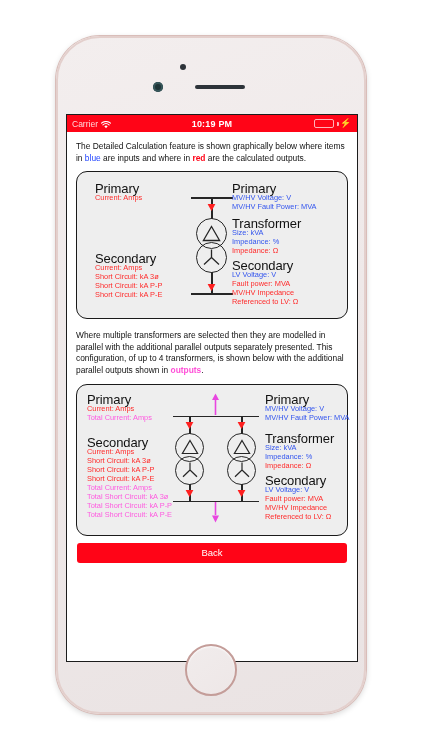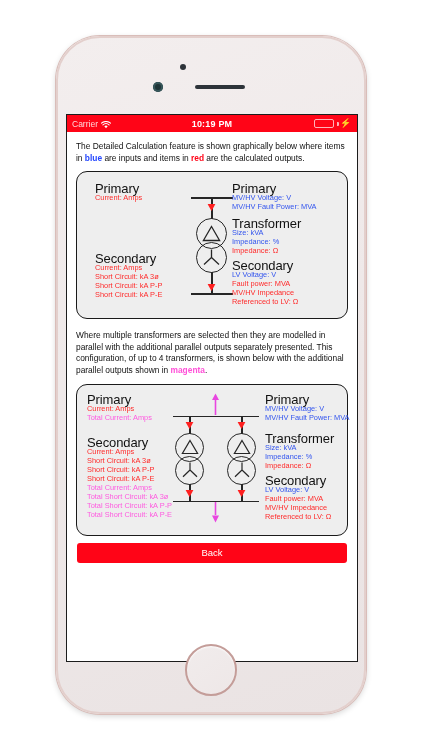--- a/index.html
+++ b/index.html
@@ -122,21 +122,21 @@
     flex:1; background:#ffffff;
     padding:7px 7px 0 7px;
     display:flex; flex-direction:column;
     overflow:hidden;
   }
 
   .para{
     font-size:8.4px; line-height:11.6px; color:#111;
     padding:2px 2px 0 2px;
   }
-  .para .blue{ color:#2346ff; font-weight:bold; }
+  .para .blue{ color:#2346ff; font-weight:normal; }
   .para .red{ color:#ff0417; font-weight:bold; }
   .para .magenta{ color:#ff4fd8; font-weight:bold; }
 
   
   .diagram{
     position:relative;
     background:#eeeeee;
     border:1.6px solid #1a1a1a;
     border-radius:11px;
     margin:7px 2px 0 2px;
@@ -204,21 +204,21 @@
         </span>
         <span class="battery-nub"></span>
         <span id="charge-bolt">⚡</span>
       </div>
     </div>
 
 
     <div id="content">
 
       <div class="para">
-        <span>The Detailed Calculation feature is shown graphically below where items in </span><span class="blue">blue</span><span> are inputs and items in </span><span class="red">red</span><span> are the calculated outputs.</span>
+        <span>The Detailed Calculation feature is shown graphically below where items in </span><span class="blue">blue</span><span> are inputs and where in </span><span class="red">red</span><span> are the calculated outputs.</span>
       </div>
 
       <div class="diagram" id="diagram-single">
 
         <div class="dlabel dhead" style="left:18px; top:9px;">Primary</div>
         <div class="dlabel ditem c-red" style="left:18px; top:21px;">Current: Amps</div>
 
         <div class="dlabel dhead" style="left:18px; top:79px;">Secondary</div>
         <div class="dlabel ditem c-red" style="left:18px; top:91px;">Current: Amps</div>
         <div class="dlabel ditem c-red" style="left:18px; top:100px;">Short Circuit: kA 3ø</div>
@@ -254,21 +254,21 @@
         <div class="dlabel ditem c-red" style="left:155px; top:74px;">Impedance: Ω</div>
 
         <div class="dlabel dhead" style="left:155px; top:86px;">Secondary</div>
         <div class="dlabel ditem c-blue" style="left:155px; top:98px;">LV Voltage: V</div>
         <div class="dlabel ditem c-red" style="left:155px; top:107px;">Fault power: MVA</div>
         <div class="dlabel ditem c-red" style="left:155px; top:116px;">MV/HV Impedance</div>
         <div class="dlabel ditem c-red" style="left:155px; top:125px;">Referenced to LV: Ω</div>
       </div>
 
       <div class="para" style="margin-top:9px;">
-        <span>Where multiple transformers are selected then they are modelled in parallel with the additional parallel outputs separately presented. This configuration, of up to 4 transformers, is shown below with the additional parallel outputs shown in </span><span class="magenta">magenta</span><span>.</span>
+        <span>Where multiple transformers are selected then they are modelled in parallel with the additional parallel outputs separately presented. This configuration, of up to 4 transformers, is shown below with the additional parallel outputs shown in </span><span class="magenta">outputs</span><span>.</span>
       </div>
 
       <div class="diagram" id="diagram-parallel">
 
         <div class="dlabel dhead" style="left:10px; top:7px;">Primary</div>
         <div class="dlabel ditem c-red" style="left:10px; top:19px;">Current: Amps</div>
         <div class="dlabel ditem c-mag" style="left:10px; top:28px;">Total Current: Amps</div>
 
         <div class="dlabel dhead" style="left:10px; top:50px;">Secondary</div>
         <div class="dlabel ditem c-red" style="left:10px; top:62px;">Current: Amps</div>

